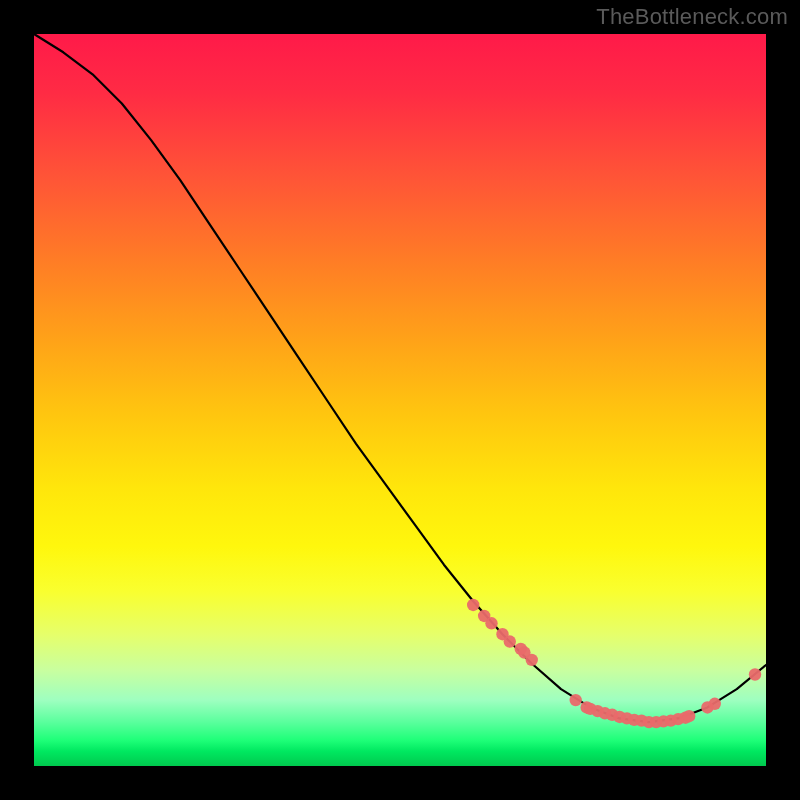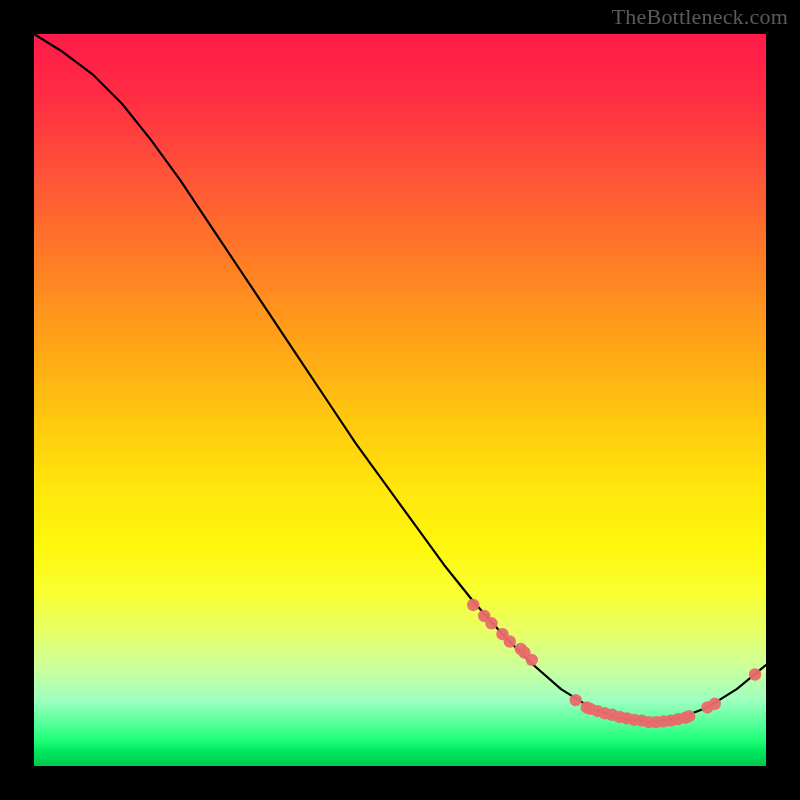--- a/index.html
+++ b/index.html
@@ -13,21 +13,20 @@
   }
   .watermark {
     position: absolute;
     top: 4px;
     right: 12px;
     color: #5a5a5a;
     font-size: 22px;
     font-weight: 400;
     letter-spacing: 0.2px;
     z-index: 10;
-    font-family: Liberation Serif, serif;
   }
   .plot-area {
     position: absolute;
     left: 34px;
     top: 34px;
     width: 732px;
     height: 732px;
   }
   .gradient-bg {
     position: absolute;

